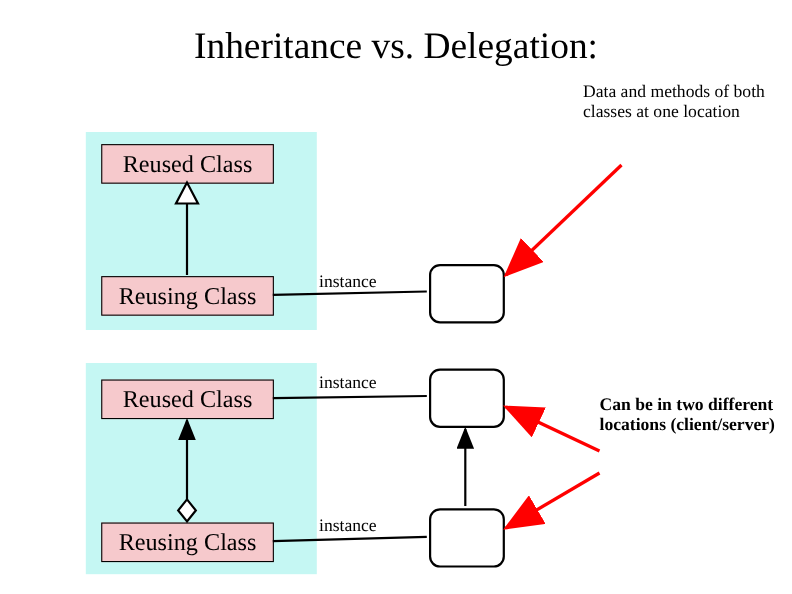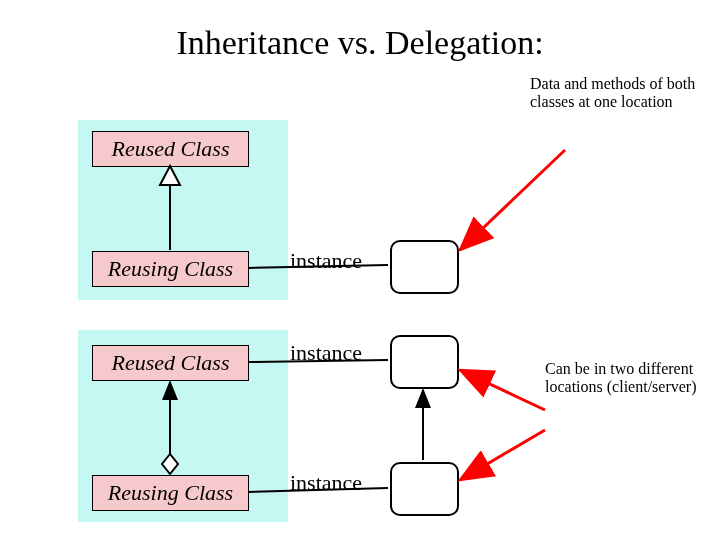--- a/index.html
+++ b/index.html
@@ -28,31 +28,30 @@
   }
   .classbox {
     position: absolute;
     background: #f6c9cc;
     border: 1px solid #000;
     font-size: 22px;
     display: flex;
     align-items: center;
     justify-content: center;
     white-space: nowrap;
-    font-style: italic;
   }
   .objbox {
     position: absolute;
     background: #fff;
     border: 2px solid #000;
     border-radius: 10px;
   }
   .instlabel {
     position: absolute;
-    font-size: 22px;
+    font-size: 16px;
   }
   .annot {
     position: absolute;
     font-size: 16px;
     line-height: 1.1;
   }
   svg.overlay {
     position: absolute;
     left: 0; top: 0;
     width: 720px; height: 540px;
@@ -91,21 +90,21 @@
 
   <div class="instlabel" style="left:290px; top:340px;">instance</div>
   <div class="objbox" style="left:390px; top:335px; width:65px; height:50px;"></div>
 
   <div class="instlabel" style="left:290px; top:470px;">instance</div>
   <div class="objbox" style="left:390px; top:462px; width:65px; height:50px;"></div>
 
   <div class="annot" style="left:530px; top:75px; width:180px;">
     <span>Data and methods of both classes at one location</span>
   </div>
-  <div class="annot" style="left:545px; top:360px; width:170px;">
+  <div class="annot" style="left:545px; top:360px; width:170px;font-weight:bold;">
     <span>Can be in two different locations (client/server)</span>
   </div>
 
   <svg class="overlay" viewBox="0 0 720 540">
     <defs>
       <marker id="arrowhead" markerWidth="10" markerHeight="8" refX="9" refY="4" orient="auto">
         <path d="M0,0 L10,4 L0,8 Z" fill="#000"></path>
       </marker>
       <marker id="arrowred" markerWidth="12" markerHeight="10" refX="11" refY="5" orient="auto">
         <path d="M0,0 L12,5 L0,10 Z" fill="#ff0000"></path>

